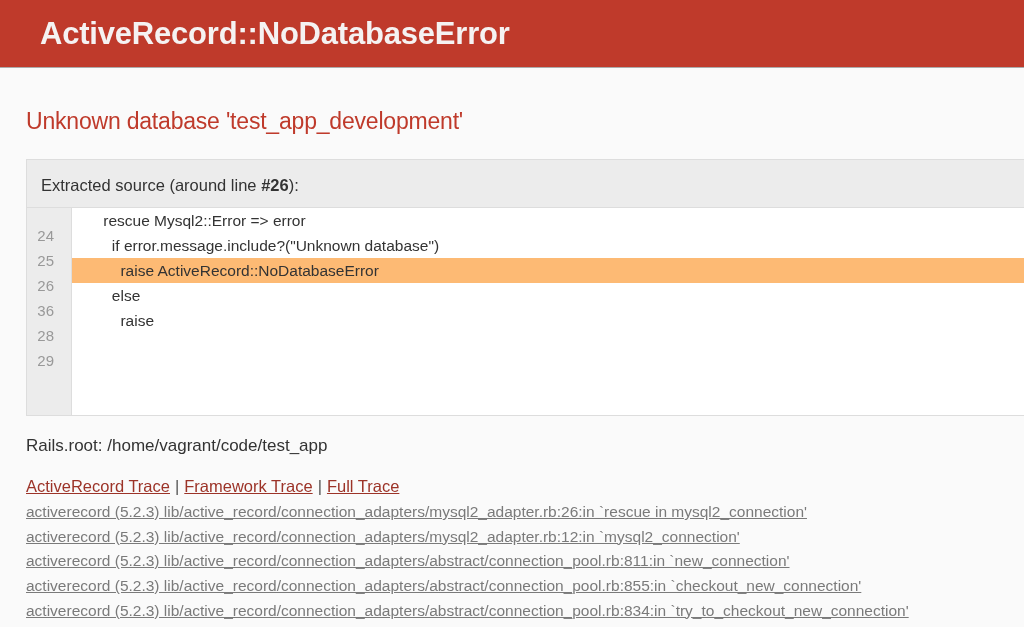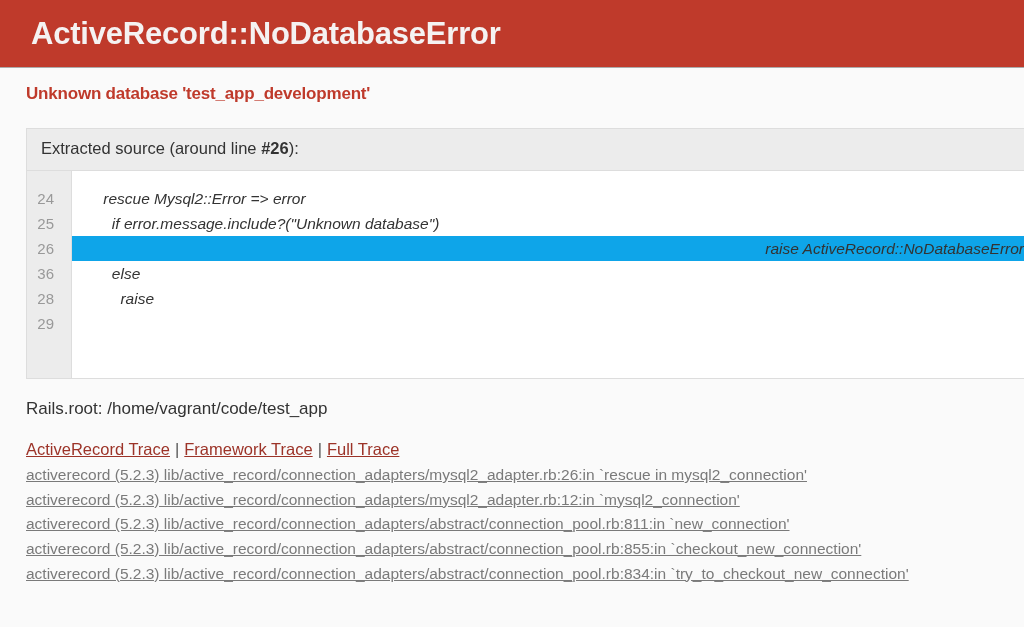--- a/index.html
+++ b/index.html
@@ -15,57 +15,57 @@
     overflow: hidden;
   }
 
   
   .error-banner {
     background: #bf3a2b;
     height: 68px;
     box-sizing: border-box;
     display: flex;
     align-items: center;
-    padding: 0 31px;
+    padding: 0 40px;
     border-bottom: 1px solid #ababab;
   }
   .error-banner-title {
     color: #f5f2f2;
     font-size: 31px;
     font-weight: bold;
     letter-spacing: -0.2px;
     line-height: 1;
   }
 
   
   .page {
     padding: 0 24px;
   }
 
   .error-summary {
     color: #bf3a2b;
-    font-size: 17px;
-    font-weight: bold;
-    margin: 16px 0 0 2px;
+    font-size: 23px;
+    font-weight: normal;
+    margin: 40px 0 0 2px;
     letter-spacing: -0.2px;
   }
 
   
   .source-block {
     margin-top: 24px;
     margin-left: 2px;
     margin-right: -24px;  
     border: 1px solid #dddddd;
     border-right: none;
     background: #ffffff;
   }
   .source-header {
     background: #ececec;
     border-bottom: 1px solid #dddddd;
-    padding: 10px 14px 12px 14px;
+    padding: 16px 14px 12px 14px;
     font-size: 16.5px;
     color: #333333;
   }
   .source-header b {
     font-weight: bold;
   }
   .code-wrap {
     display: flex;
     background: #ffffff;
     height: 207px;
@@ -83,35 +83,32 @@
   .gutter .ln {
     color: #999999;
     font-size: 15px;
     line-height: 25px;
     text-align: right;
     padding-right: 17px;
     font-family: "Liberation Sans", sans-serif;
   }
   .code-lines {
     flex: 1 1 auto;
-    padding-top: 15px;
     min-width: 0;
-    font-style: italic;
   }
   .code-lines .cl {
     font-size: 15.5px;
     line-height: 25px;
     color: #333333;
     white-space: pre;
     padding-left: 14px;
     font-family: "Liberation Sans", sans-serif;
   }
   .code-lines .cl.hl {
-    background: #0ea5e9;
-    text-align: right;
+    background: #fdba74;
   }
 
   
   .rails-root {
     margin-top: 20px;
     margin-left: 2px;
     font-size: 17px;
     color: #333333;
   }
   .trace-links {

